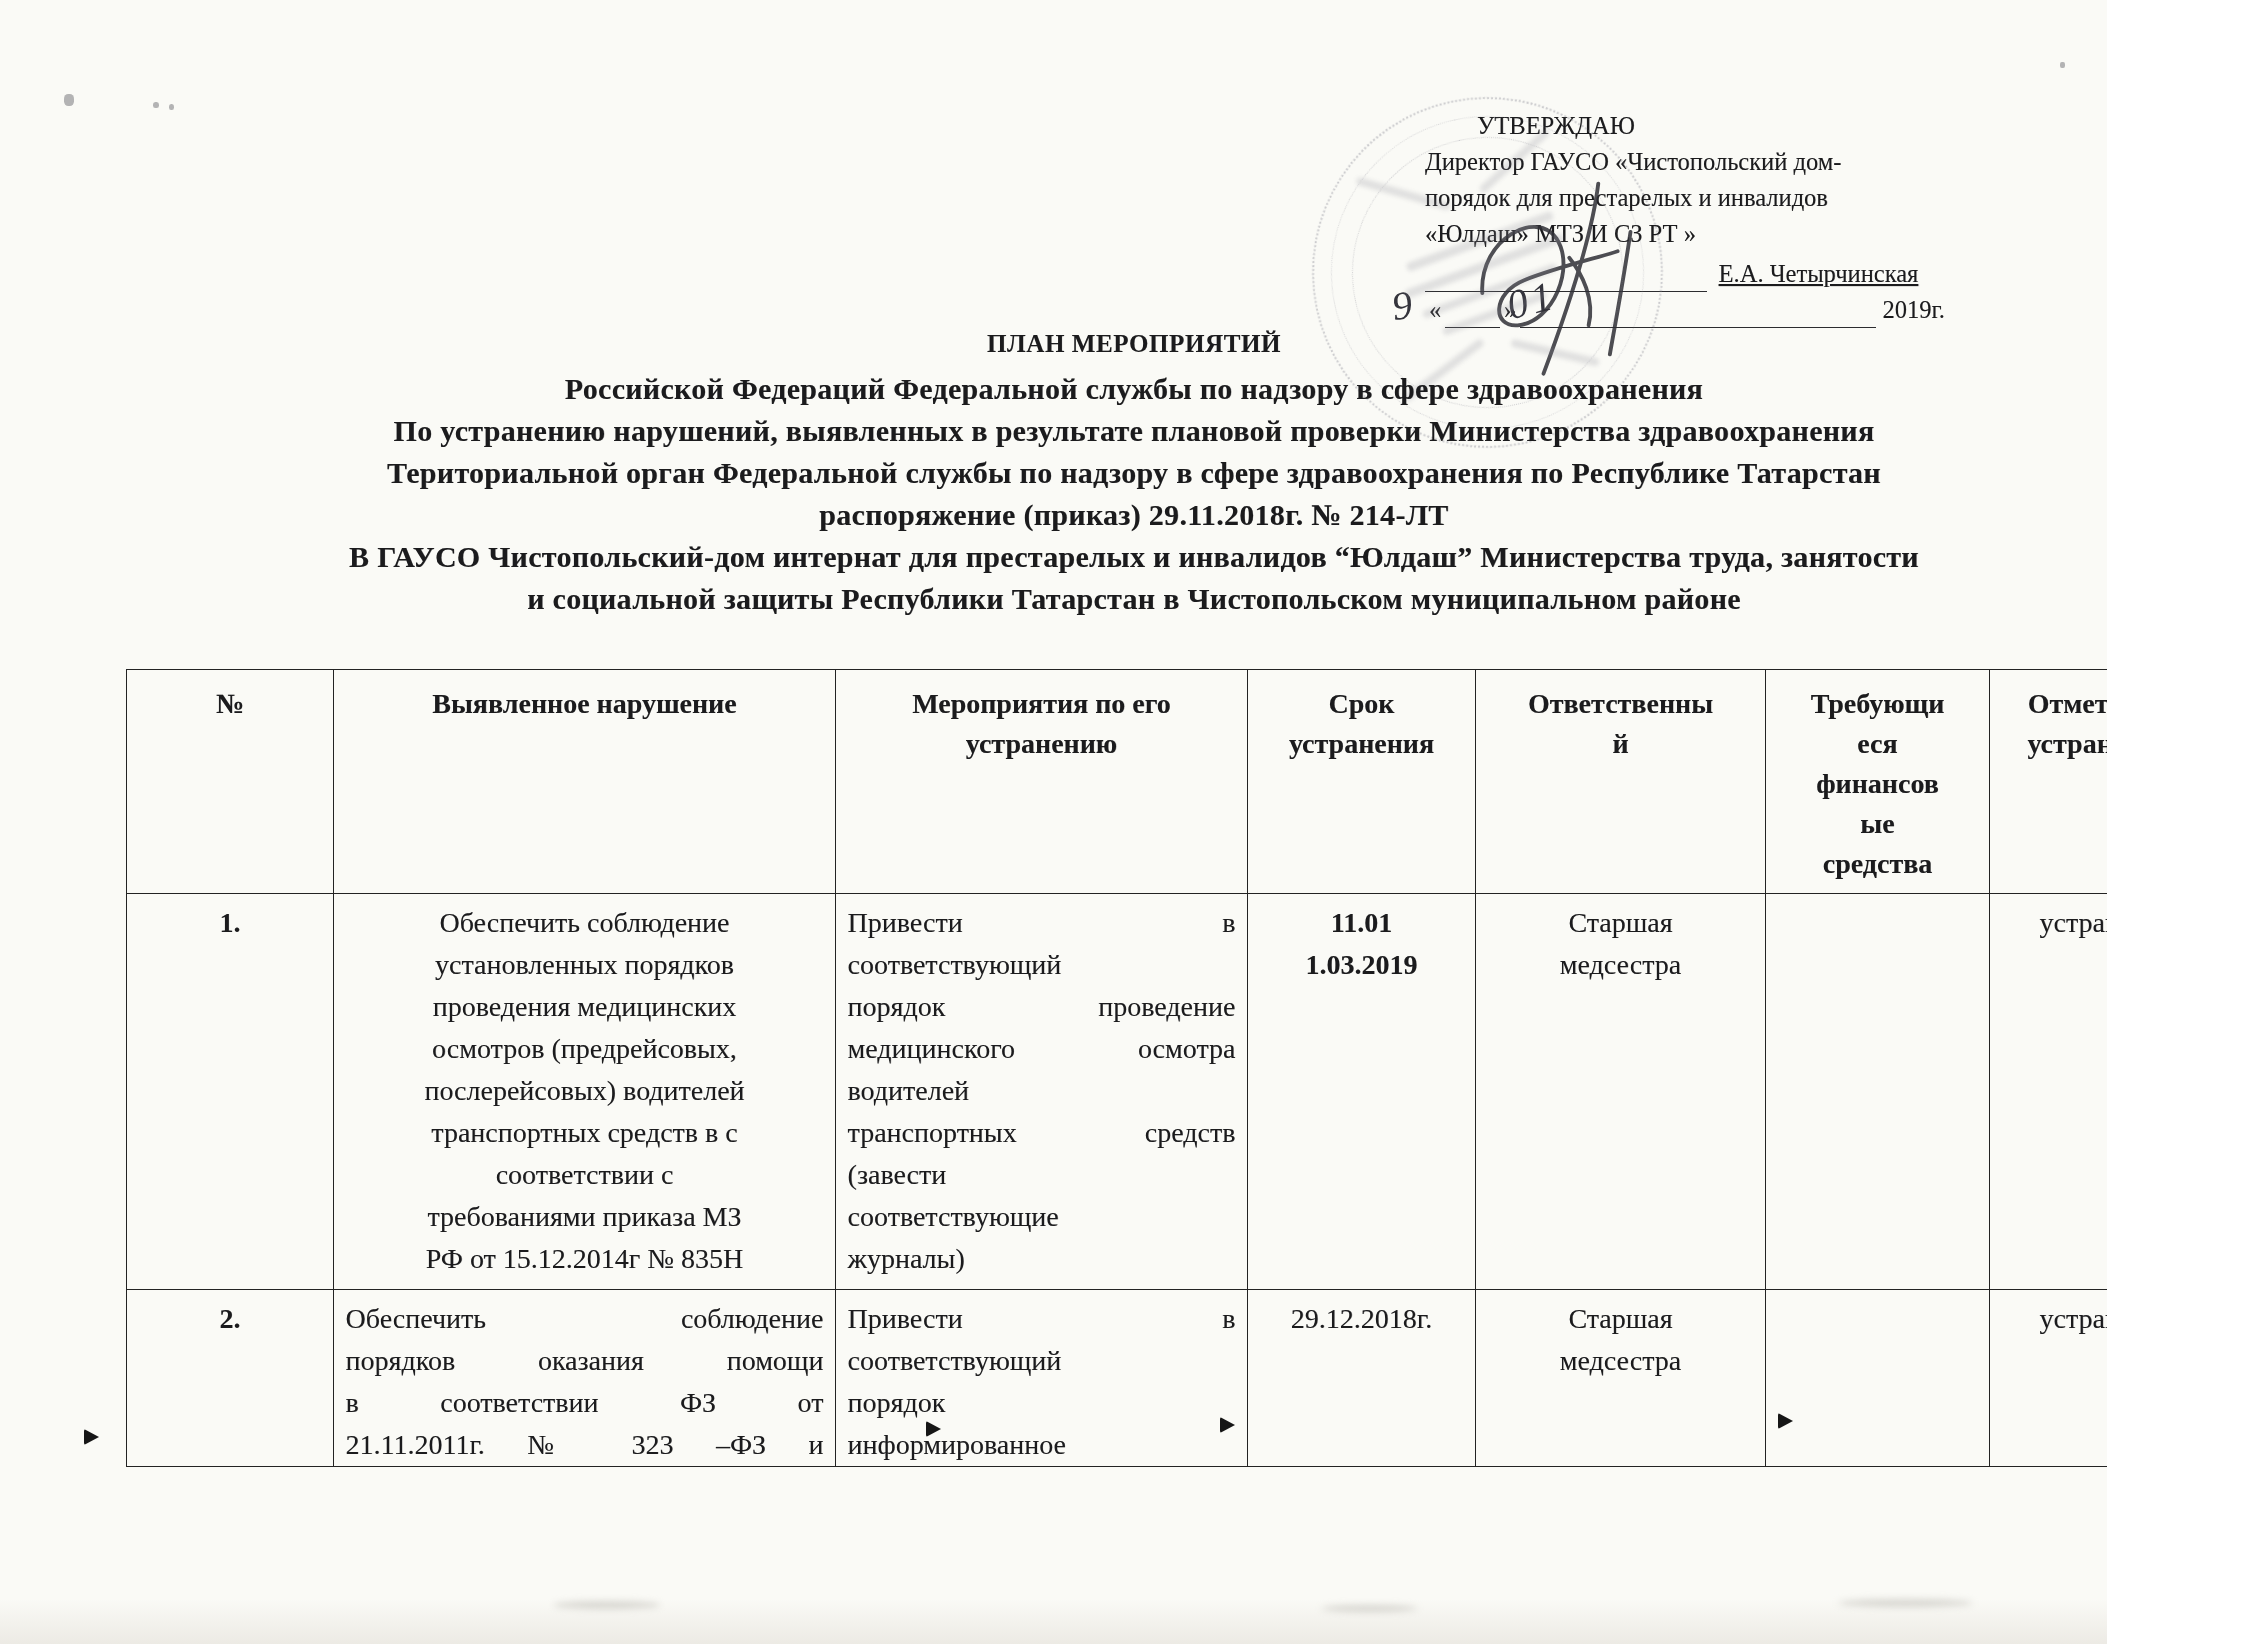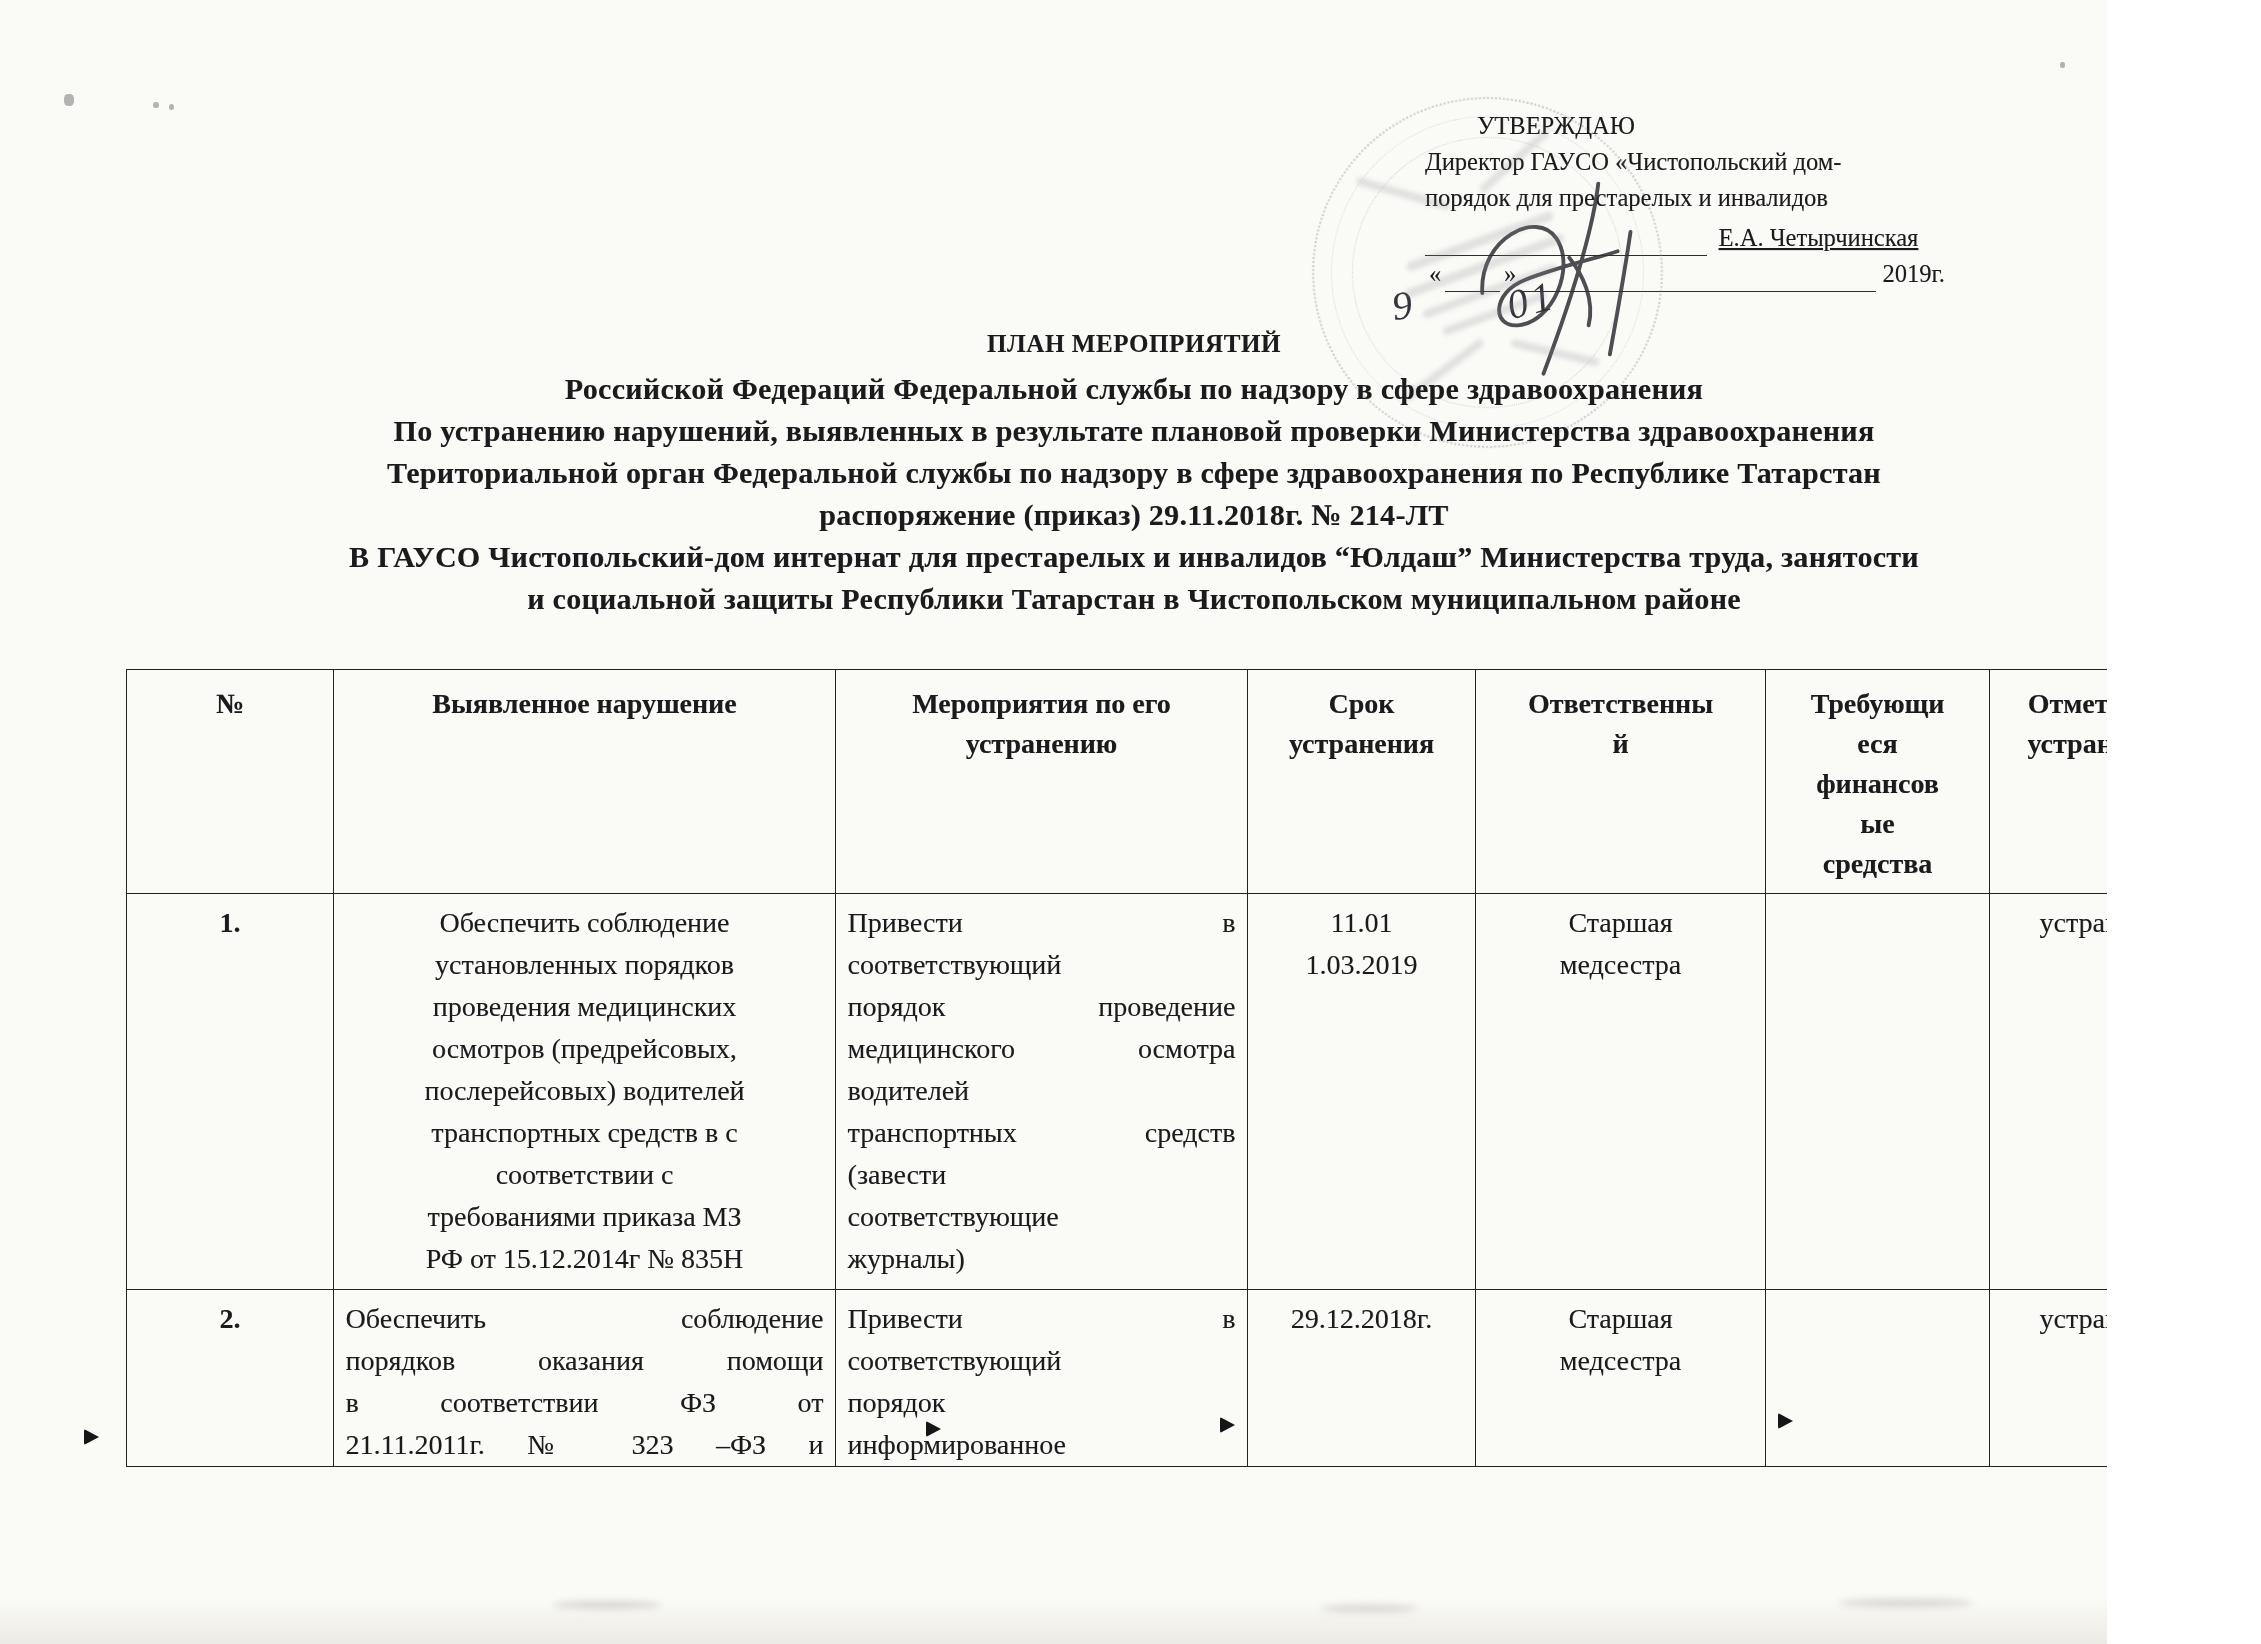--- a/index.html
+++ b/index.html
@@ -81,21 +81,21 @@
     overflow:hidden;
   }
   table.doc th{font-weight:bold;text-align:center;line-height:40px;white-space:pre-line;padding-top:14px;}
   tr.r-head{height:224px;}
   tr.r-1{height:396px;}
   tr.r-2{height:165px;}
   td{line-height:42px;}
   .c-num{text-align:center;font-weight:bold;}
   .c-center{text-align:center;white-space:pre-line;}
   .c-just{text-align:justify;text-align-last:justify;white-space:pre-line;}
-  .c-deadline-low{padding-top:34px;}
+  .c-deadline-low{padding-top:34px;font-weight:bold;}
 
   
   .tri{position:absolute;width:0;height:0;
     border-top:8.4px solid transparent;border-bottom:8.4px solid transparent;
     border-left:15px solid #161616;border-radius:1.9px;filter:blur(0.3px);}
   .speck{position:absolute;background:#6f6f74;border-radius:40%;opacity:.5;filter:blur(0.6px);}
   .smudge{position:absolute;background:#b7b5ae;border-radius:50%;opacity:.5;filter:blur(3.9px);}
   .bottom-haze{position:absolute;left:0;right:0;top:1599px;height:46px;
     background:linear-gradient(rgba(250,250,246,0), #eceae4);}
 </style>
@@ -106,20 +106,21 @@
 
   <div class="speck" style="left:64px;top:94px;width:10.3px;height:11.6px;"></div>
   <div class="speck" style="left:153px;top:102px;width:5.8px;height:6.4px;"></div>
   <div class="speck" style="left:169px;top:104px;width:5.2px;height:6.4px;"></div>
   <div class="speck" style="left:2060px;top:62px;width:4.5px;height:5.8px;"></div>
 
   <div class="approve">
     <div class="a-indent">УТВЕРЖДАЮ</div>
     <div>Директор ГАУСО «Чистопольский дом-</div>
     <div>порядок для престарелых и инвалидов</div>
+    <div>«Юлдаш» МТЗ И СЗ РТ »</div>
     <div class="sig-row">
       <span class="uline u-sig"></span>
       <span class="sig-name">Е.А. Четырчинская</span>
     </div>
     <div class="date-row">
       <span class="q">«</span>
       <span class="uline u-day"></span>
       <span class="q">»</span>
       <span class="uline u-date"></span>
       <span class="year">2019г.</span>

